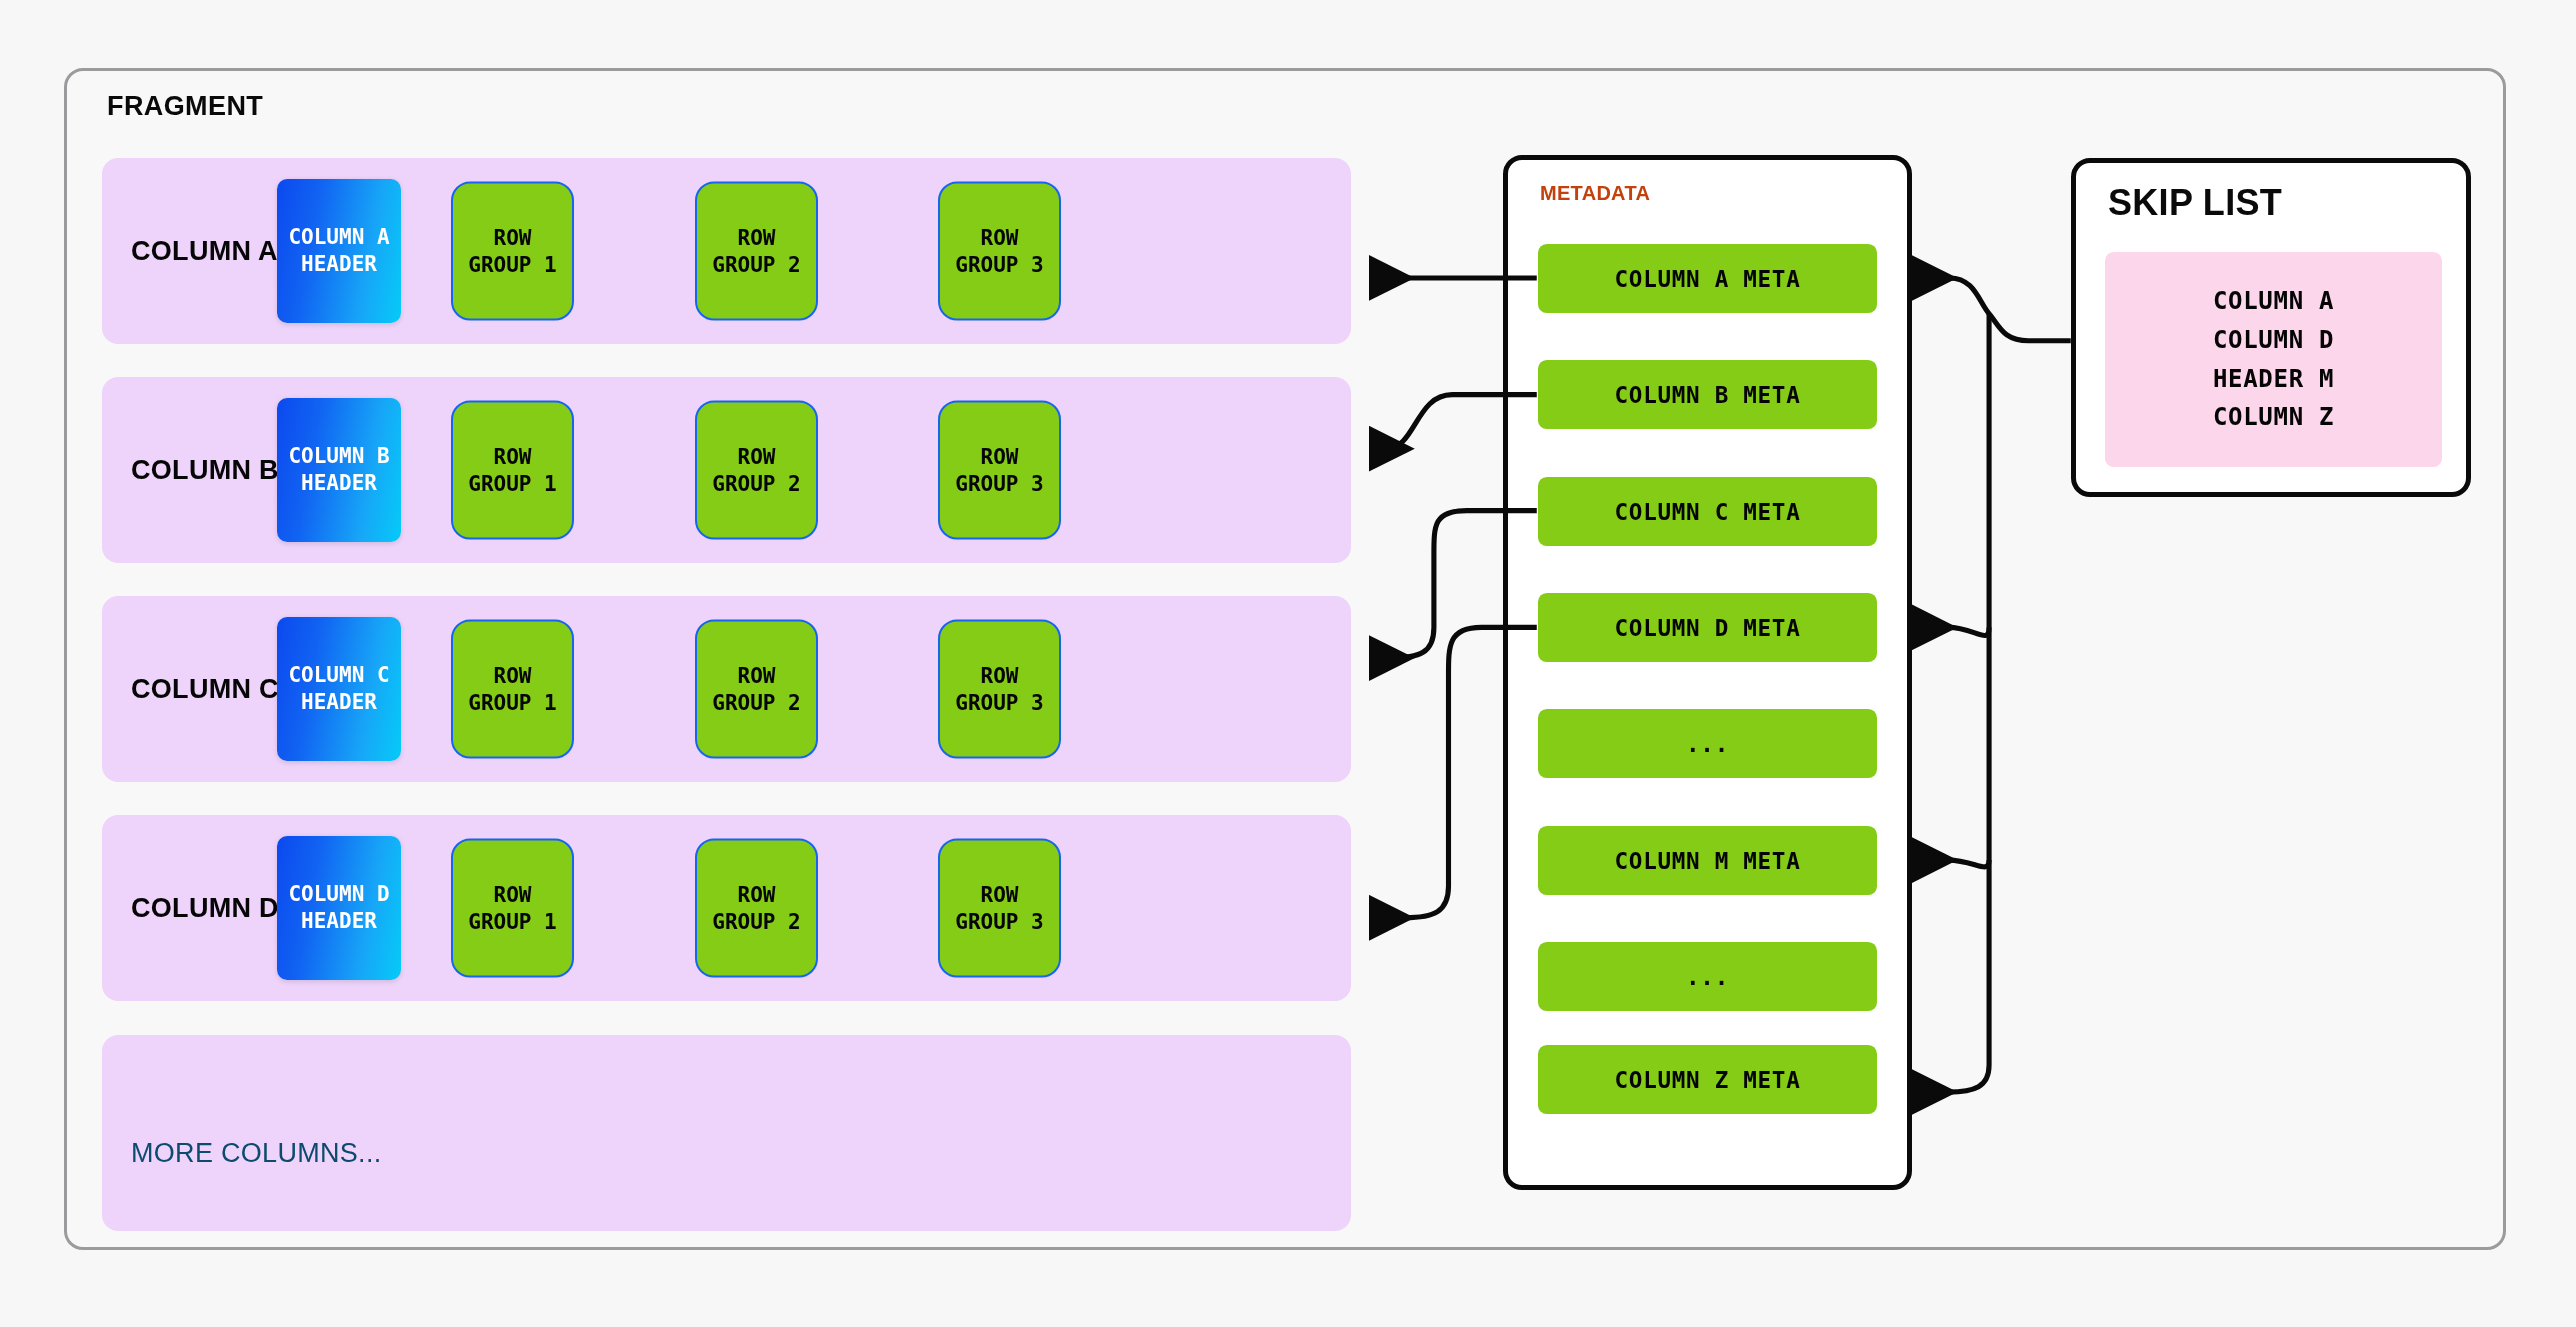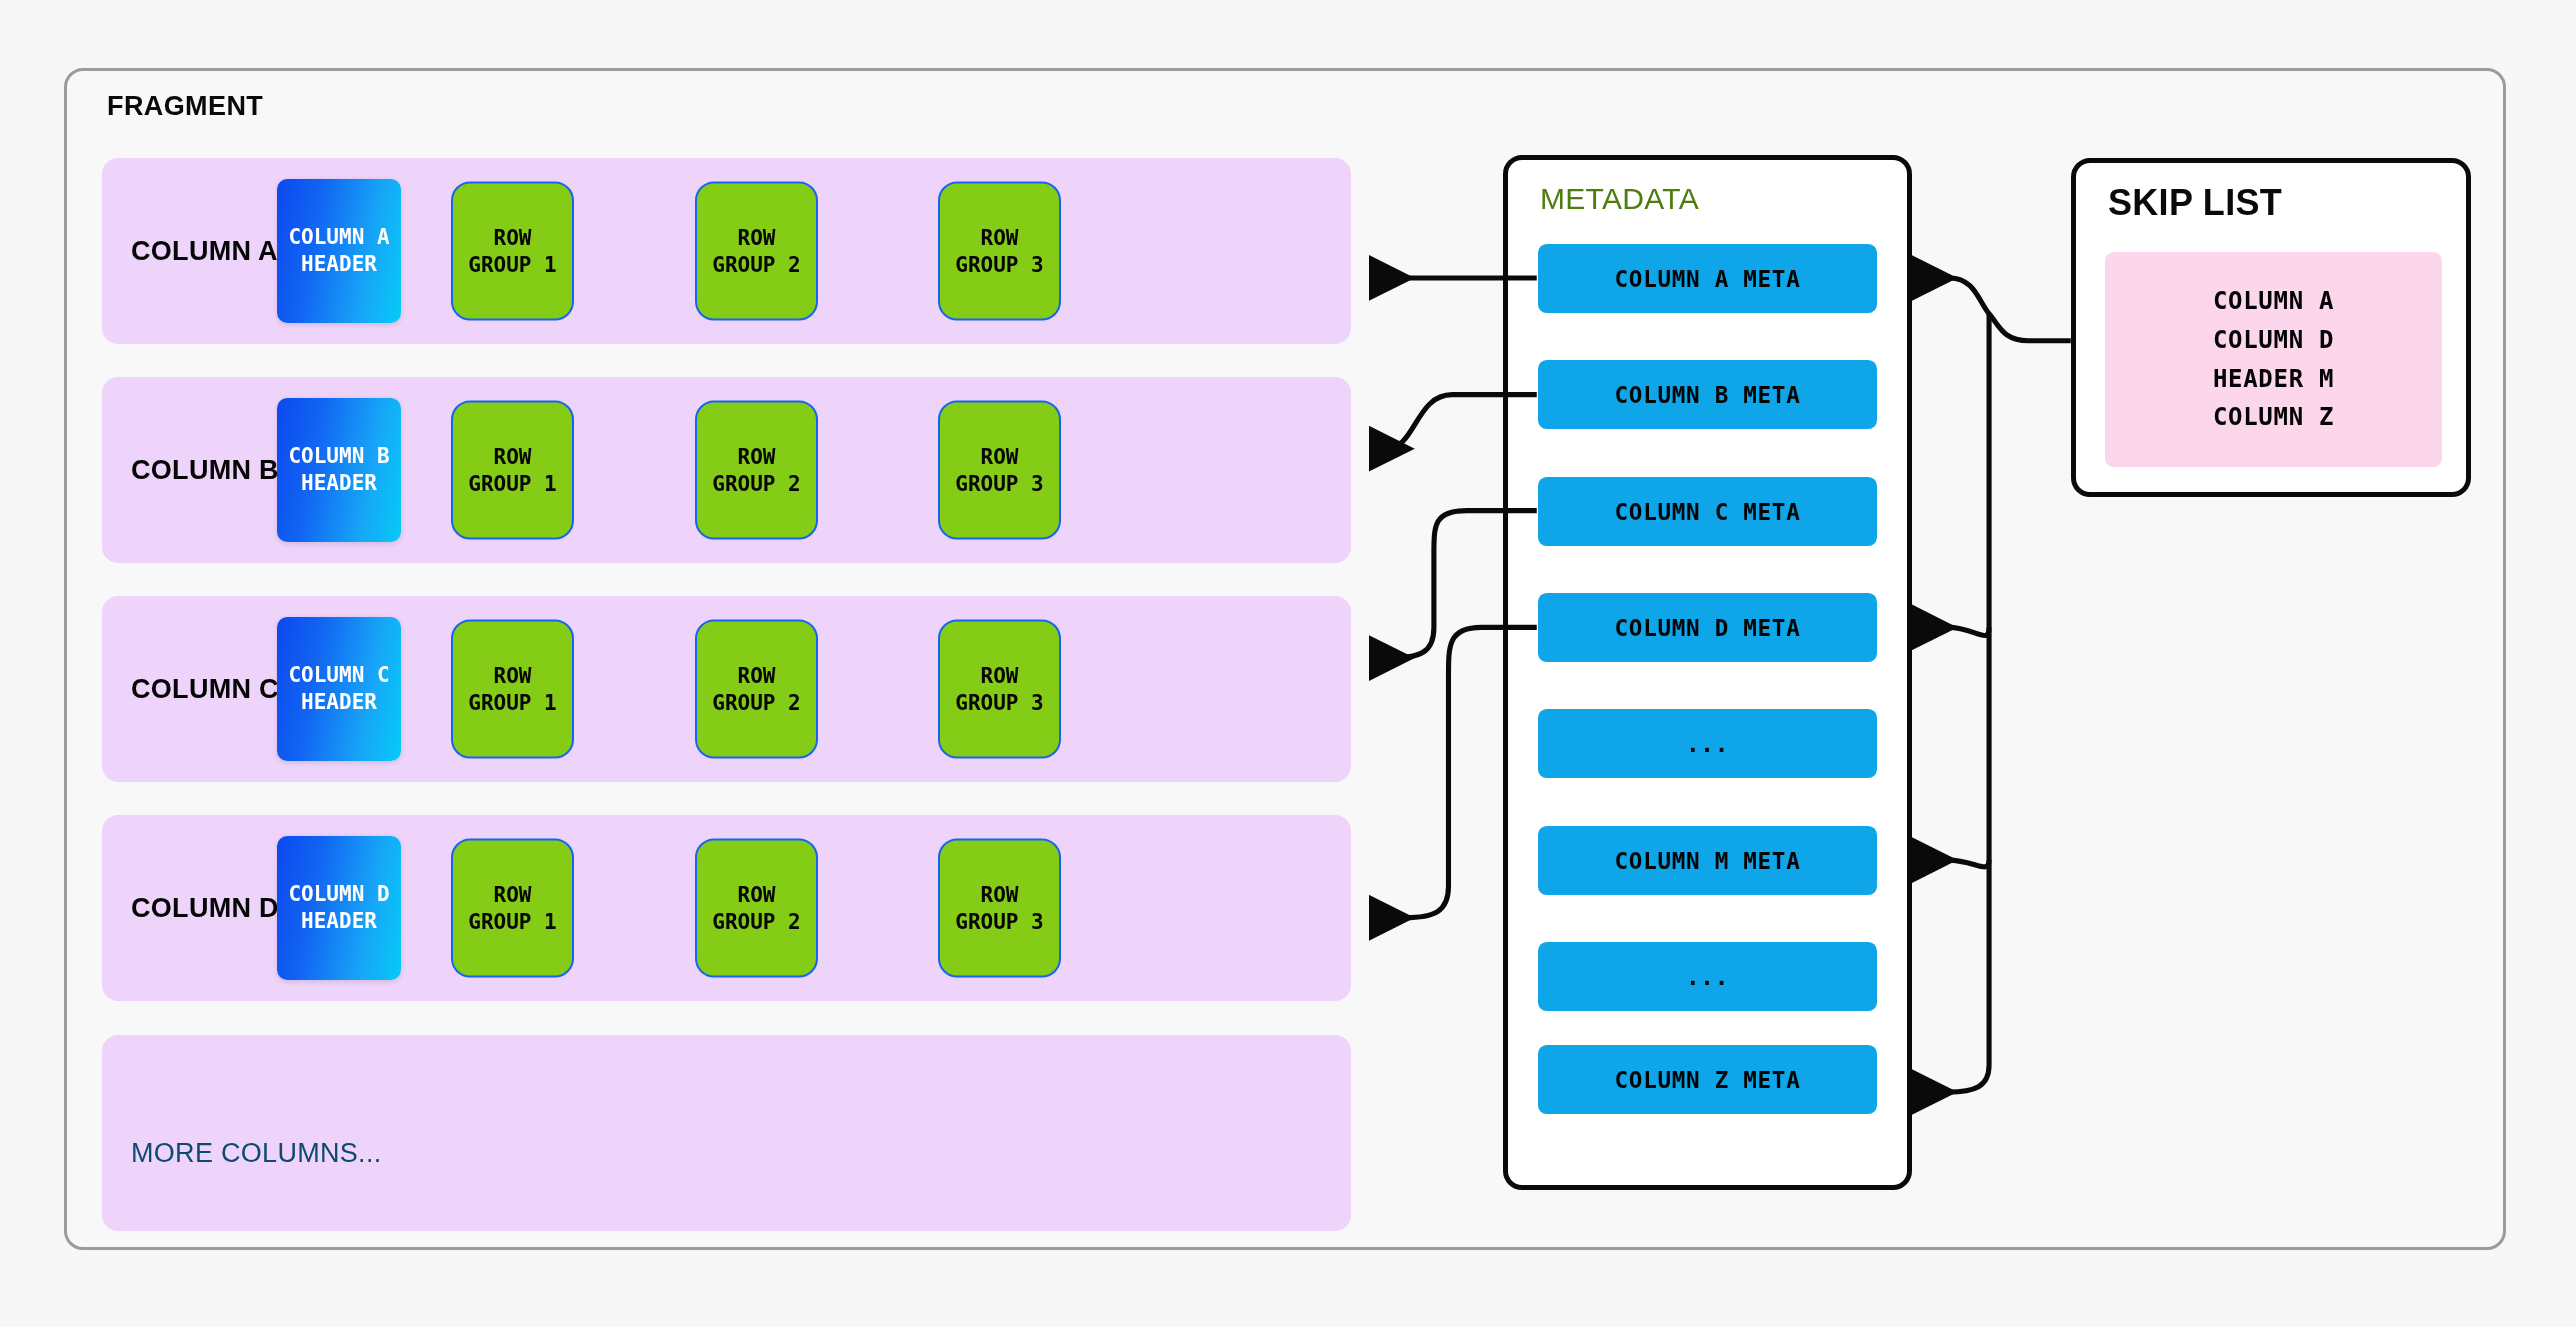--- a/index.html
+++ b/index.html
@@ -71,25 +71,25 @@
 
   
   #metadata-panel{
     position:absolute; left:1503px; top:155px;
     width:409px; height:1035px;
     background:#ffffff; border:5.1px solid #0a0a0a; border-radius:19px;
     box-sizing:border-box;
   }
   #metadata-title{
     position:absolute; left:1540px; top:182px;
-    font-size:30px; font-weight:normal; color:#4d7c0f; letter-spacing:0.3px;
+    font-size:20px; font-weight:bold; color:#c2410c; letter-spacing:0.3px;
   }
   .meta-item{
     position:absolute; left:1538px; width:339px; height:69px;
-    background:#0ea5e9; border-radius:8.8px;
+    background:#84cc16; border-radius:8.8px;
     display:flex; align-items:center; justify-content:center;
     font-family:"DejaVu Sans Mono","Liberation Mono",monospace;
     font-weight:bold; font-size:22.6px; color:#050505; letter-spacing:0.7px;
   }
   .meta0{top:244px;} .meta1{top:360px;} .meta2{top:477px;text-align:right;} .meta3{top:593px;}
   .meta4{top:709px;} .meta5{top:826px;} .meta6{top:942px;} .meta7{top:1045px;}
 
   
   #skiplist-panel{
     position:absolute; left:2071px; top:158px;

